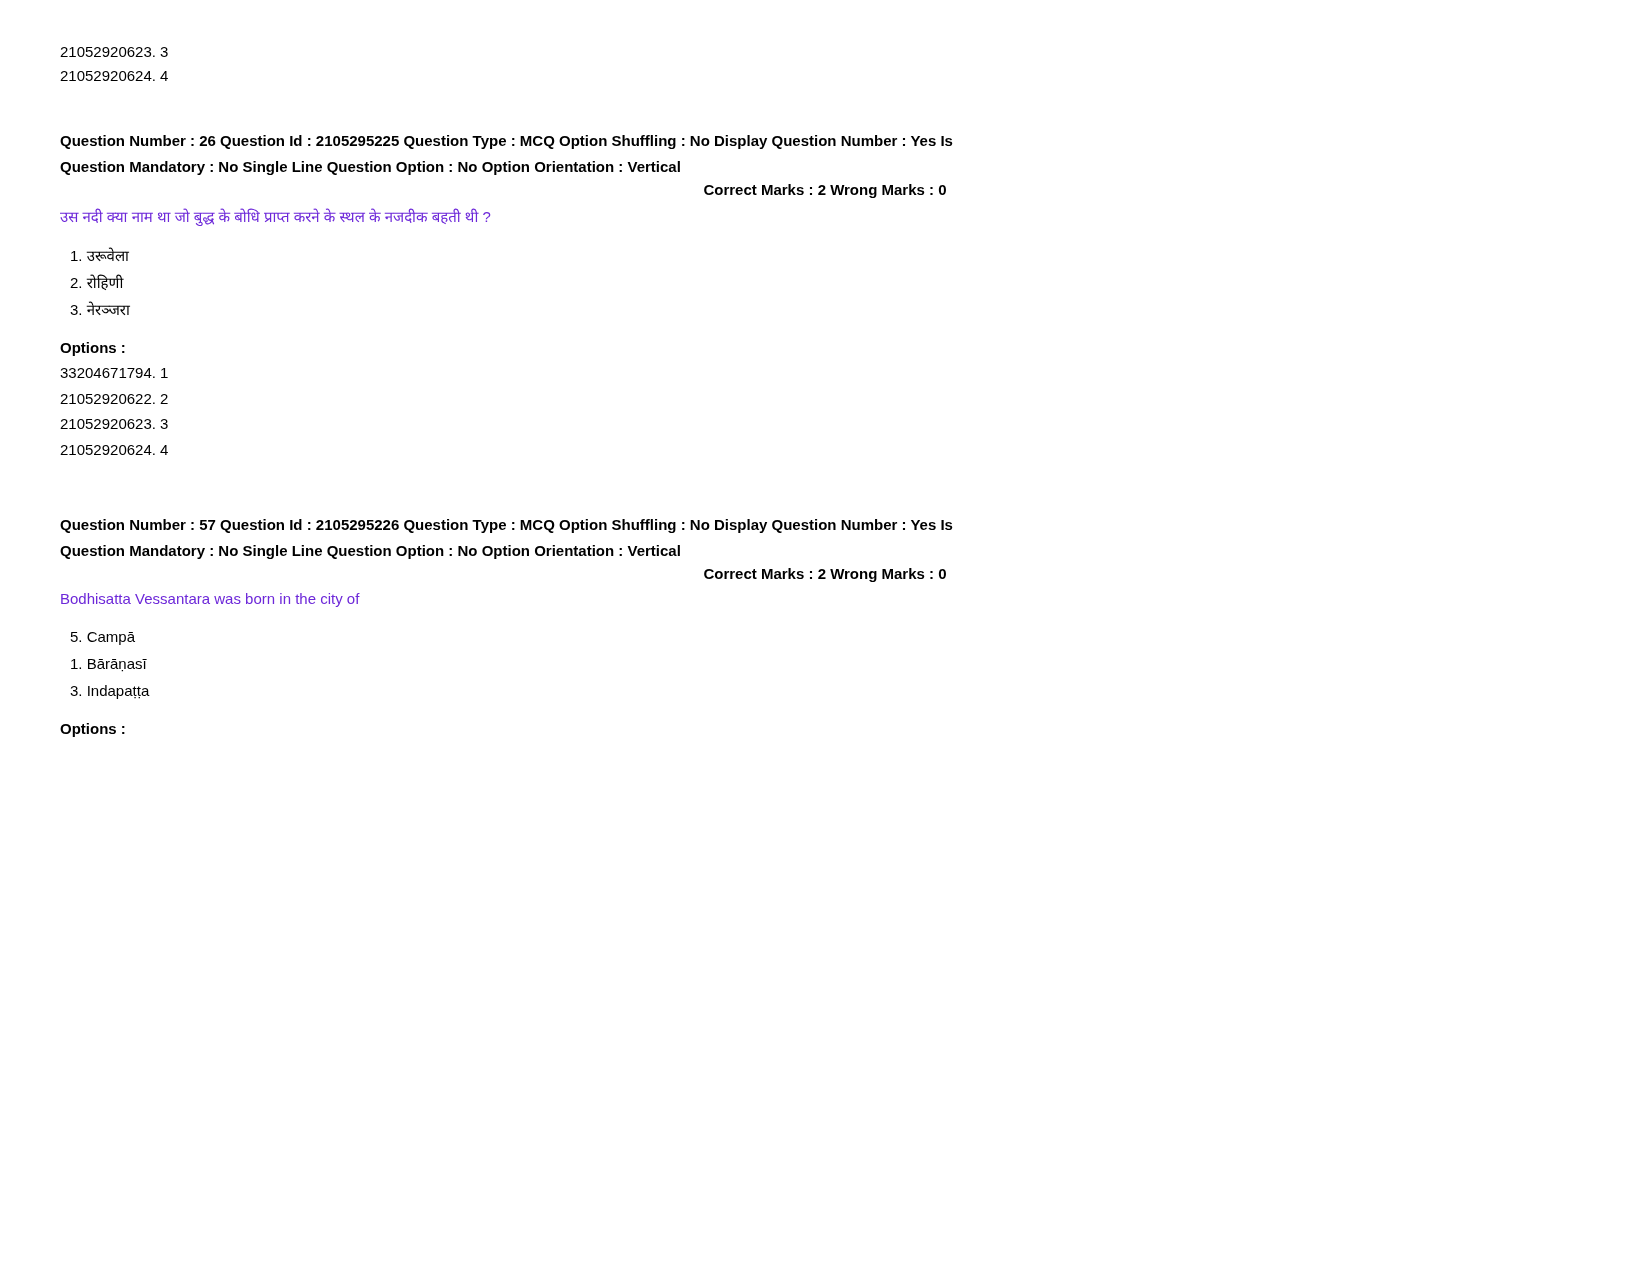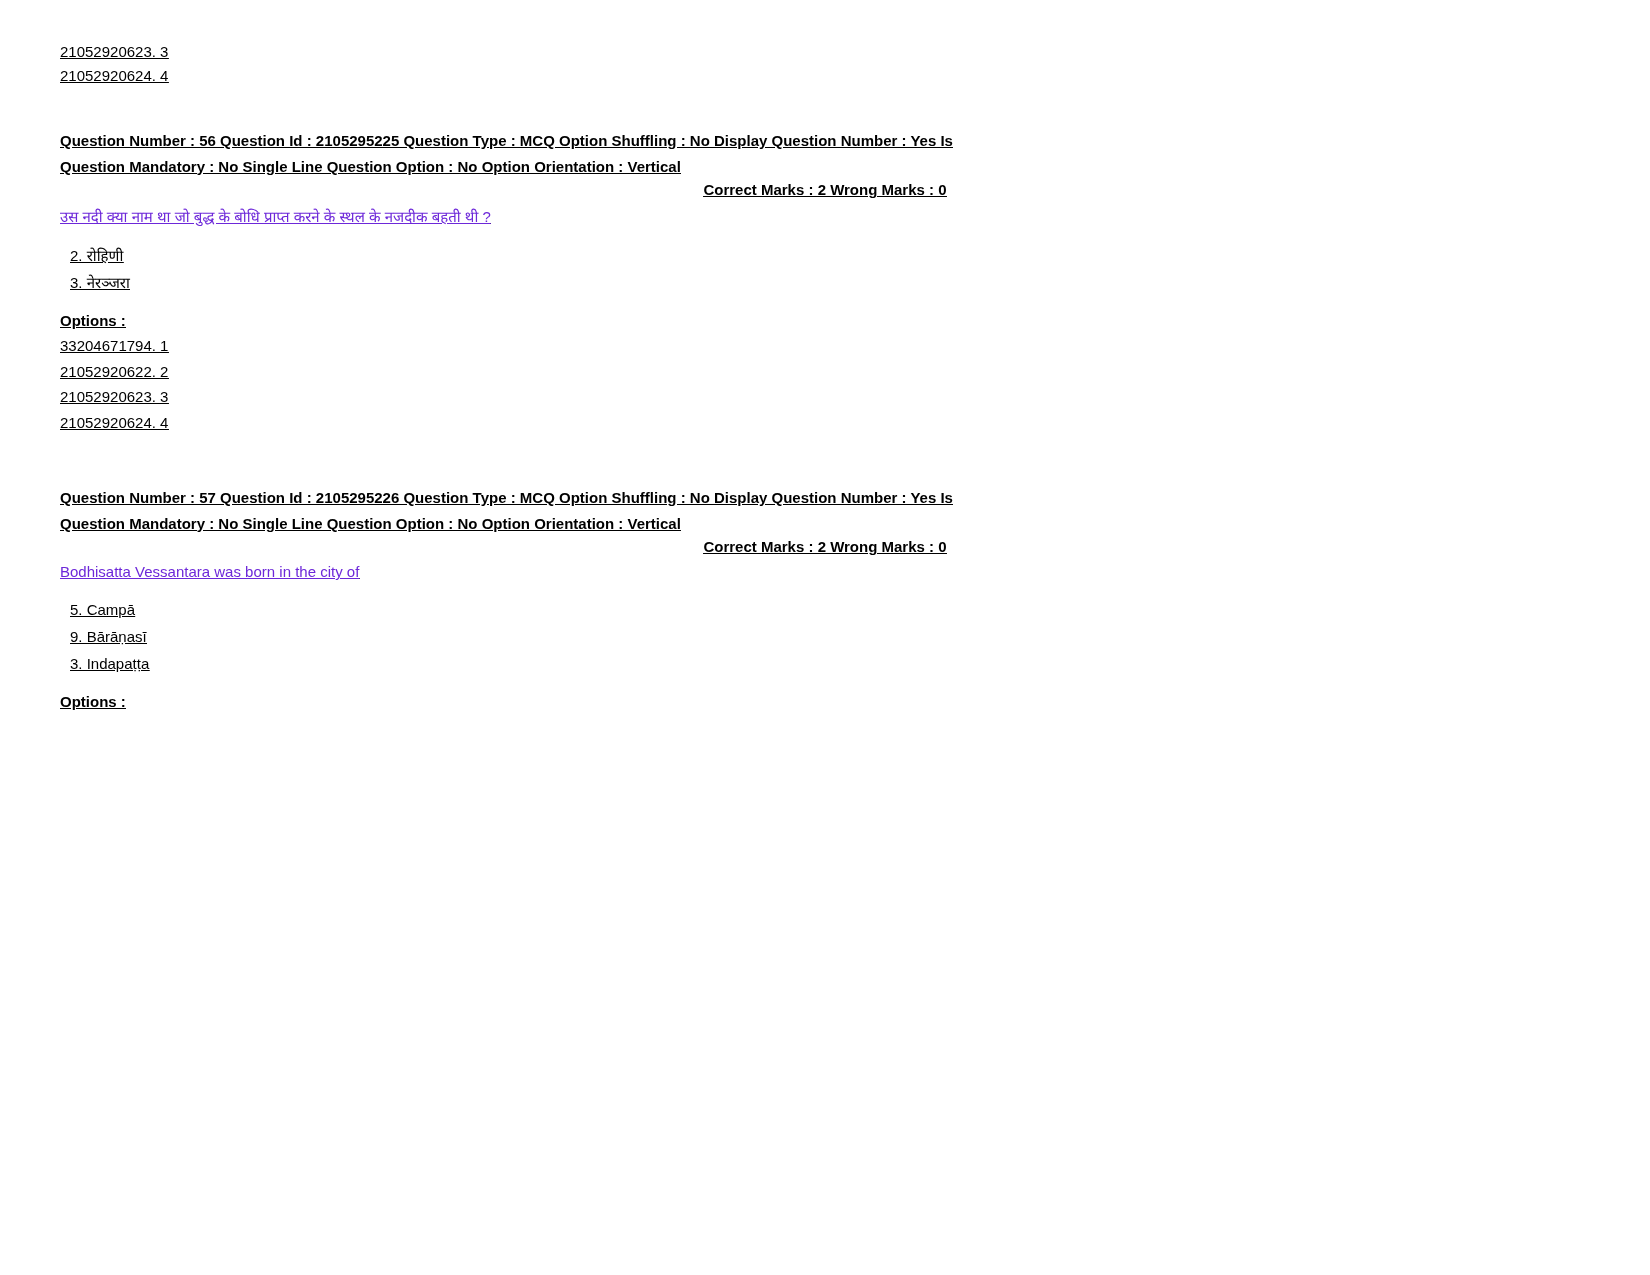--- a/index.html
+++ b/index.html
@@ -1,19 +1,18 @@
 <!DOCTYPE html>
 <html><head>
   <meta charset="utf-8">
   <style>
     * {
       margin: 0;
       padding: 0;
       box-sizing: border-box;
-      text-decoration: underline;
     }
     body {
       background: #ffffff;
       font-family: Arial, sans-serif;
       font-size: 15px;
       color: #000000;
       padding: 40px 60px;
       width: 1650px;
       min-height: 1275px;
     }
@@ -73,26 +72,27 @@
 
 <div class="top-options">
   <div class="option-line">21052920623.  3</div>
   <div class="option-line">21052920624.  4</div>
 </div>
 
 <div class="spacer"></div>
 
 <div class="question-block">
   <div class="question-header">
-    <div>Question Number : 56 Question Id : 2105295225 Question Type : MCQ Option Shuffling : No Display Question Number : Yes Is</div>
+    <div>Question Number : 26 Question Id : 2105295225 Question Type : MCQ Option Shuffling : No Display Question Number : Yes Is</div>
     <div>Question Mandatory : No Single Line Question Option : No Option Orientation : Vertical</div>
   </div>
   <div class="marks-line">Correct Marks : 2 Wrong Marks : 0</div>
   <div class="question-text">उस नदी  क्या नाम था जो बुद्ध के बोधि प्राप्त करने के स्थल के नजदीक बहती थी ?</div>
   <div class="choices">
+    <div class="choice-item">1. उरूवेला</div>
     <div class="choice-item">2. रोहिणी</div>
     <div class="choice-item">3. नेरञ्जरा</div>
   </div>
   <div class="options-label">Options :</div>
   <div class="options-list">
     <div class="option-line">33204671794.  1</div>
     <div class="option-line">21052920622.  2</div>
     <div class="option-line">21052920623.  3</div>
     <div class="option-line">21052920624.  4</div>
   </div>
@@ -102,17 +102,17 @@
 
 <div class="question-block">
   <div class="question-header">
     <div>Question Number : 57 Question Id : 2105295226 Question Type : MCQ Option Shuffling : No Display Question Number : Yes Is</div>
     <div>Question Mandatory : No Single Line Question Option : No Option Orientation : Vertical</div>
   </div>
   <div class="marks-line">Correct Marks : 2 Wrong Marks : 0</div>
   <div class="question-text">Bodhisatta Vessantara was born in the city of</div>
   <div class="choices">
     <div class="choice-item">5. Campā</div>
-    <div class="choice-item">9. Bārāṇasī</div>
+    <div class="choice-item">1. Bārāṇasī</div>
     <div class="choice-item">3. Indapaṭṭa</div>
   </div>
   <div class="options-label">Options :</div>
 </div>
 
 </body></html>

